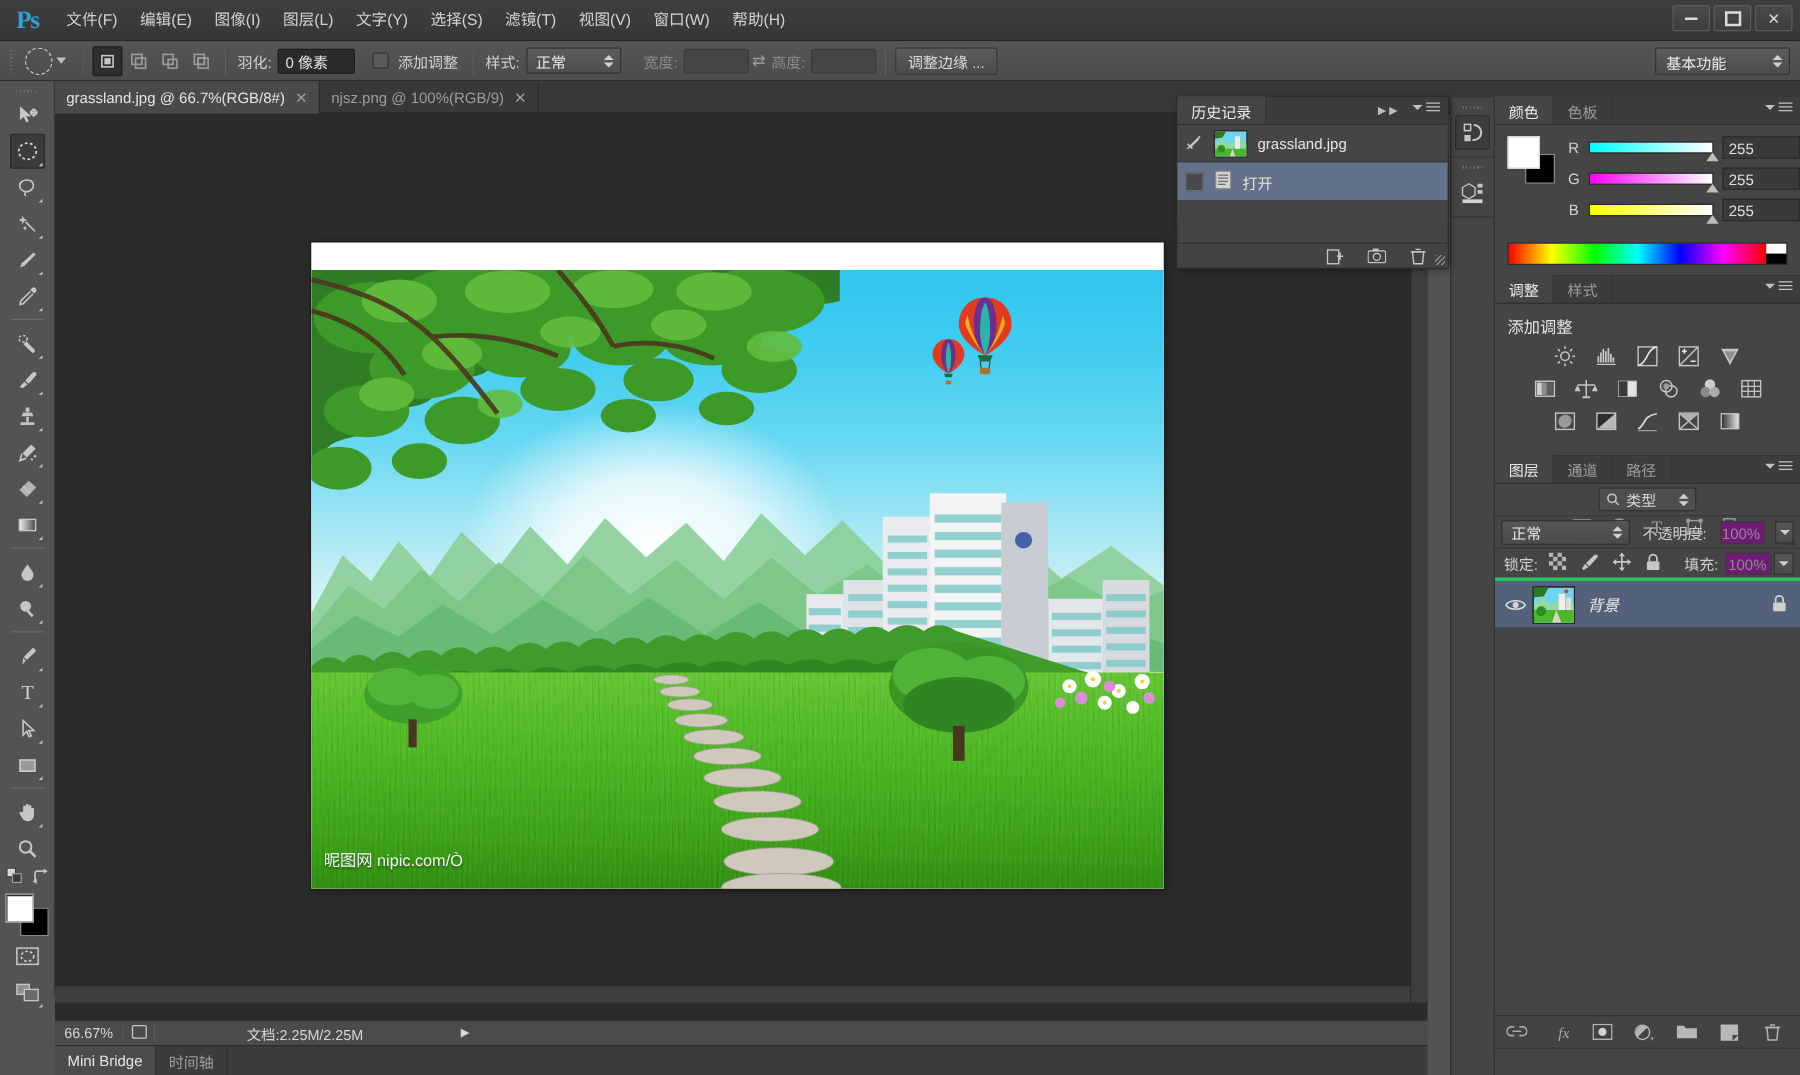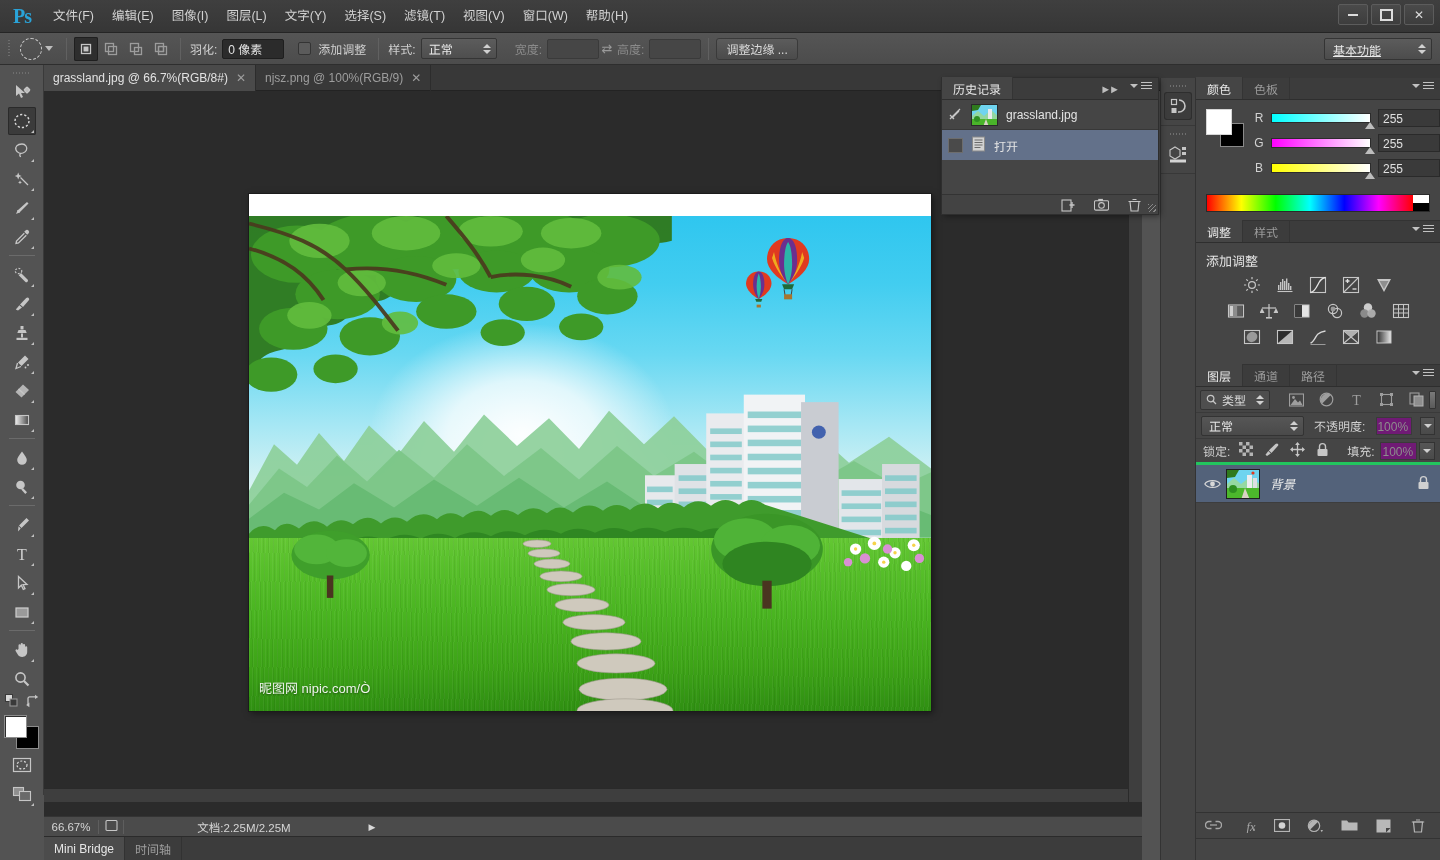--- a/index.html
+++ b/index.html
@@ -104,21 +104,21 @@
   .swap-arrows { width: 16px; color: #9a9a9a; font-size: 13px; text-align: center; }
   .opt-btn {
     height: 22px; padding: 0 9px; background: linear-gradient(#5c5c5c,#4b4b4b);
     border: 1px solid #3a3a3a; border-radius: 3px; color: #d8d8d8;
     font-size: 12px; display: flex; align-items: center;
   }
   .workspace-sel {
     position: absolute; right: 8px; top: 5px; width: 108px; height: 22px;
     background: linear-gradient(#5c5c5c,#4c4c4c); border: 1px solid #343434;
     border-radius: 2px; color: #eaeaea; font-size: 12px;
-    display: flex; align-items: center; padding: 0 18px 0 8px; text-decoration: underline;
+    display: flex; align-items: center; padding: 0 18px 0 8px;
   }
 
   
   .tabbar {
     position: absolute; left: 44px; top: 65px; width: 1396px; height: 26px;
     background: #383838; border-bottom: 1px solid #232323; display: flex;
   }
   .doctab {
     height: 26px; display: flex; align-items: center; gap: 8px;
     padding: 0 9px; font-size: 12px; color: #9d9d9d;
@@ -298,21 +298,21 @@
   .spectrum .wb i.w { background:#fff; }
   .spectrum .wb i.k { background:#000; }
 
   
   .adj-title { font-size:13px; color:#e2e2e2; padding: 8px 10px 4px; }
   .adj-grid { padding: 2px 10px 10px; }
   .adj-row { display:flex; justify-content:center; gap:14px; margin-bottom:9px; }
   .adj-ic { width:19px;height:17px; display:flex;align-items:center;justify-content:center; }
 
   
-  .lyr-filter { height:26px; display:flex; align-items:center; gap:4px; padding: 3px 4px; border-bottom:1px solid #3a3a3a; }
+  .lyr-filter { height:26px; display:flex; align-items:center; gap:4px; padding: 3px 4px; border-bottom:1px solid #3a3a3a;flex-direction:column; }
   .filter-box {
     width:78px;height:20px;background:#4e4e4e;border:1px solid #333;border-radius:2px;
     display:flex;align-items:center;gap:5px;padding:0 5px;font-size:12px;color:#d6d6d6;
   }
   .lf-icons { display:flex; align-items:center; gap:13px; margin-left:14px; }
   .lf-ic { width:17px;height:17px;display:flex;align-items:center;justify-content:center; }
   .lf-toggle { width:8px;height:18px;background:linear-gradient(#7a7a7a,#5a5a5a);border:1px solid #333;border-radius:1px;margin-left:auto; }
   .lyr-mode { height:26px; display:flex; align-items:center; padding: 0 5px; gap:6px; border-bottom:1px solid #3a3a3a; }
   .mode-sel { position:relative; width:110px; height:20px; background:linear-gradient(#565656,#4a4a4a);
     border:1px solid #333; border-radius:2px; color:#e4e4e4; font-size:12px;

